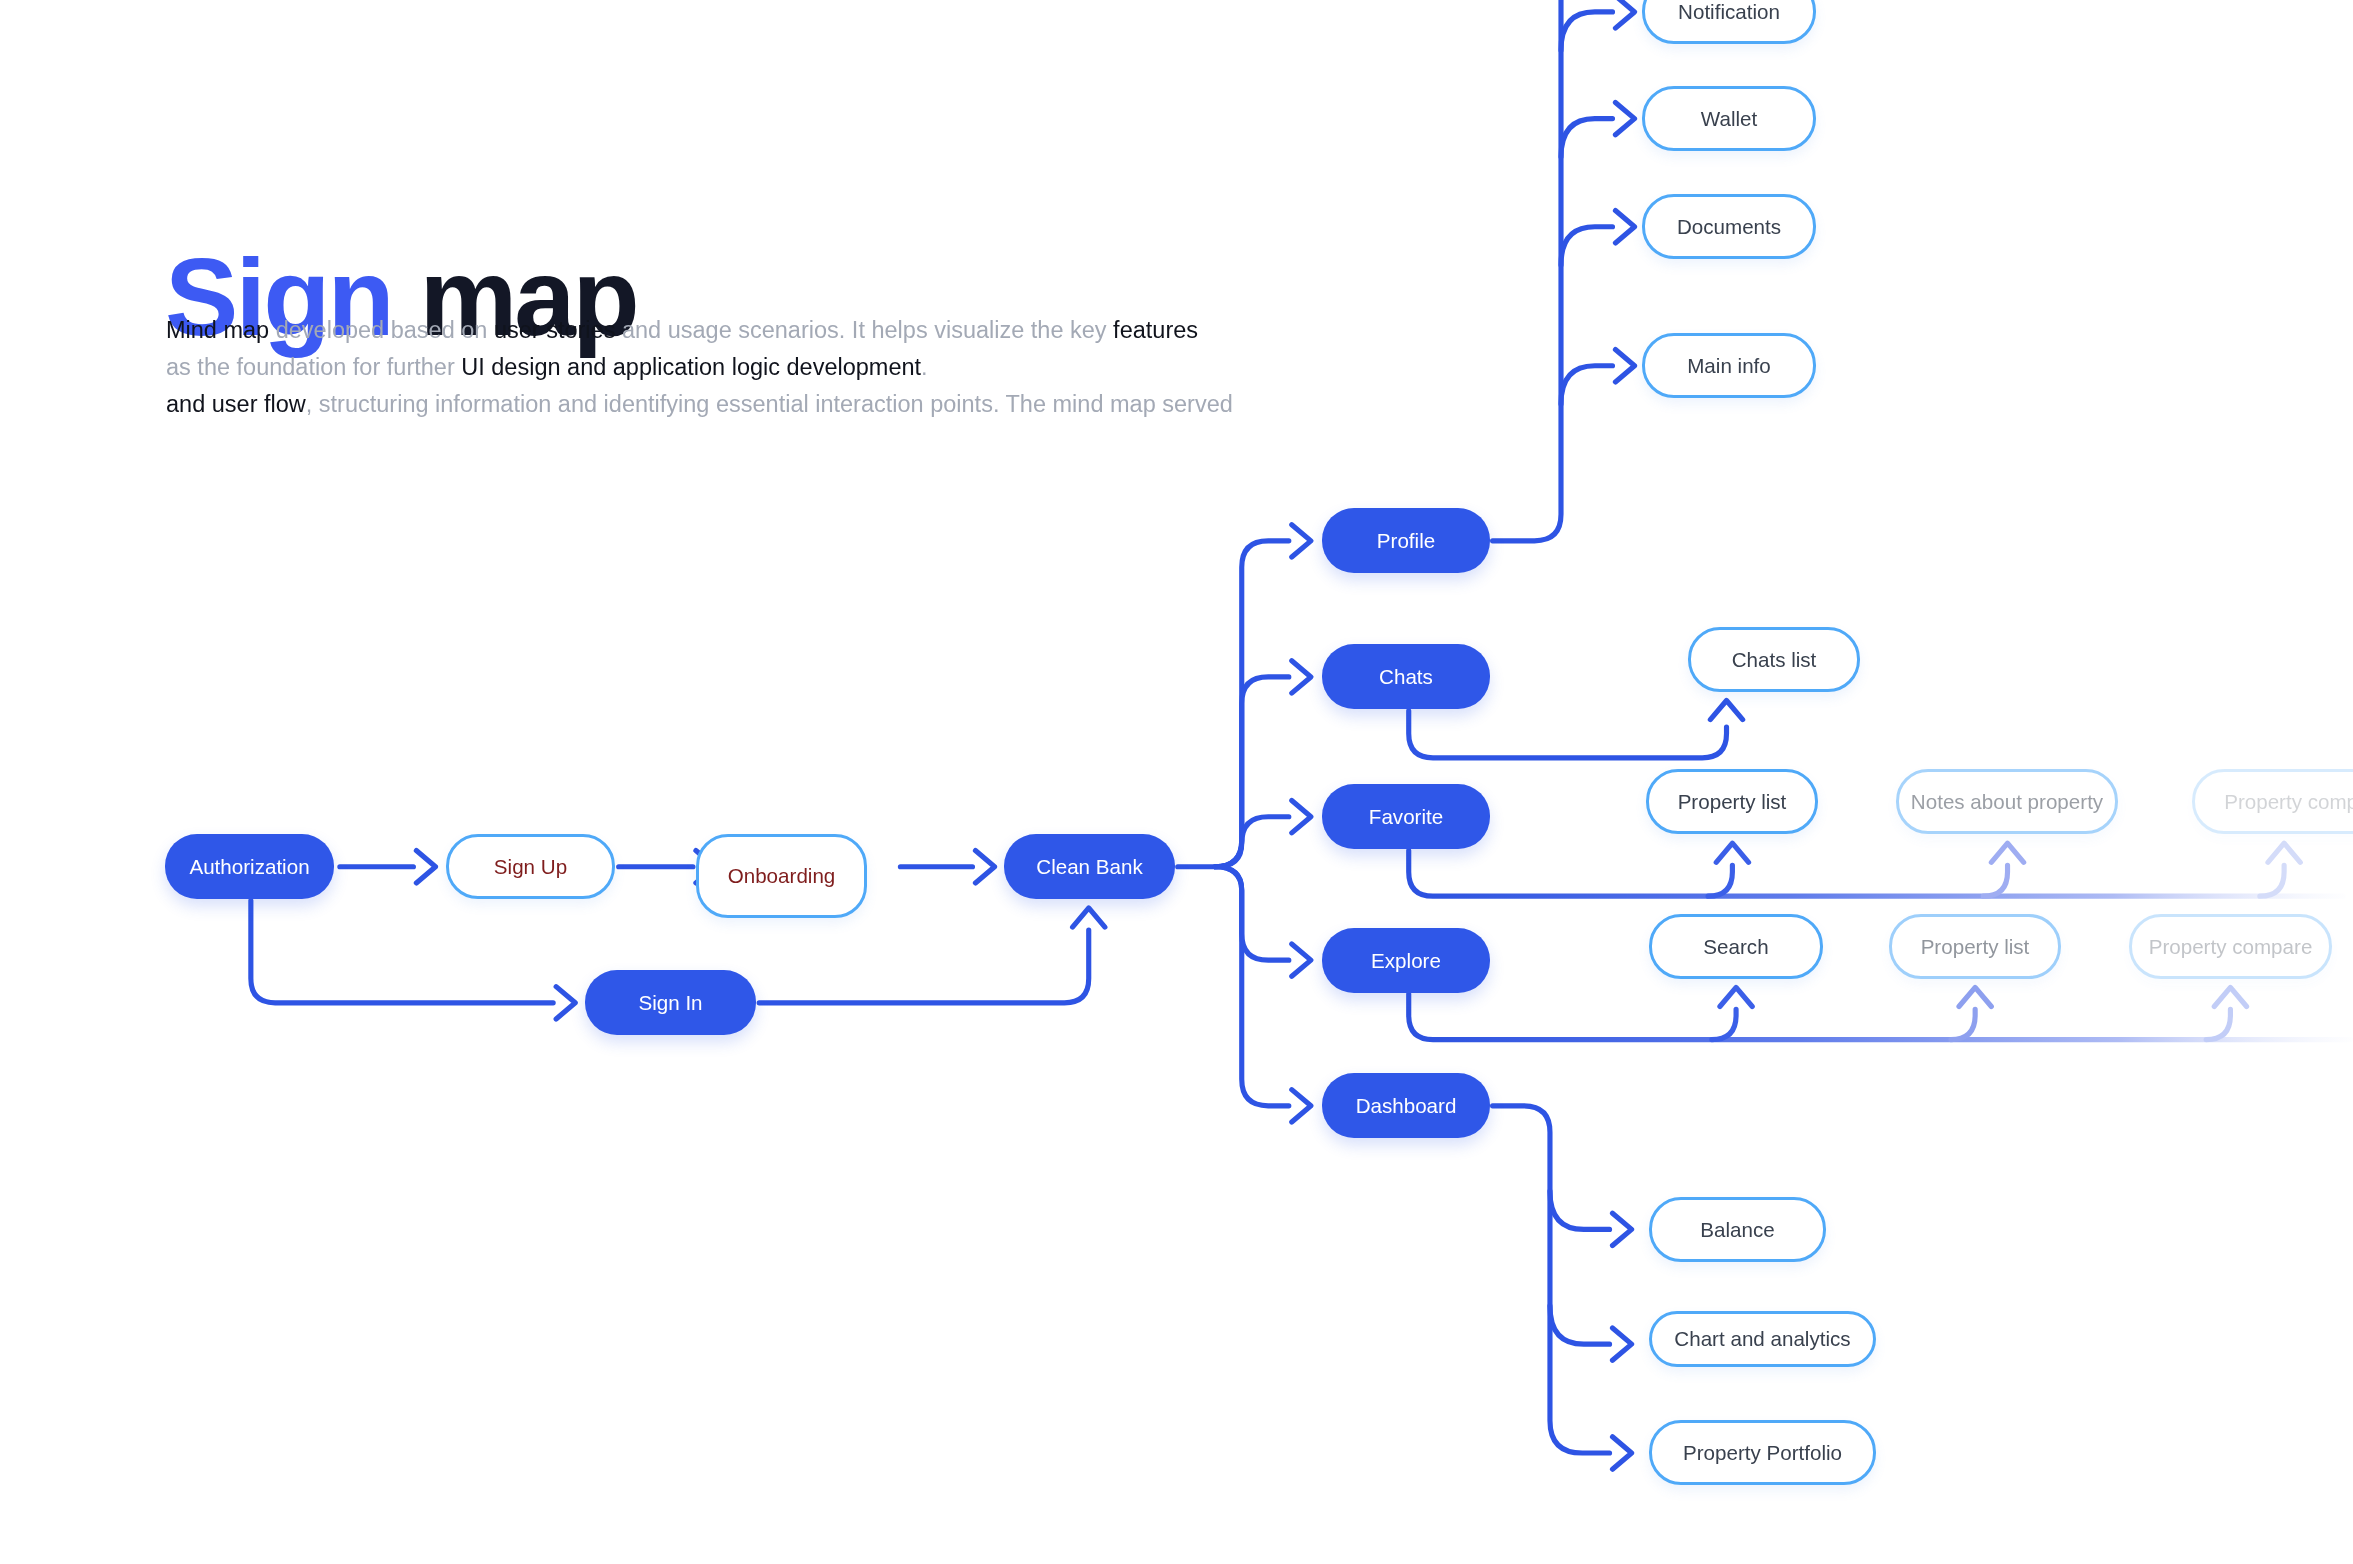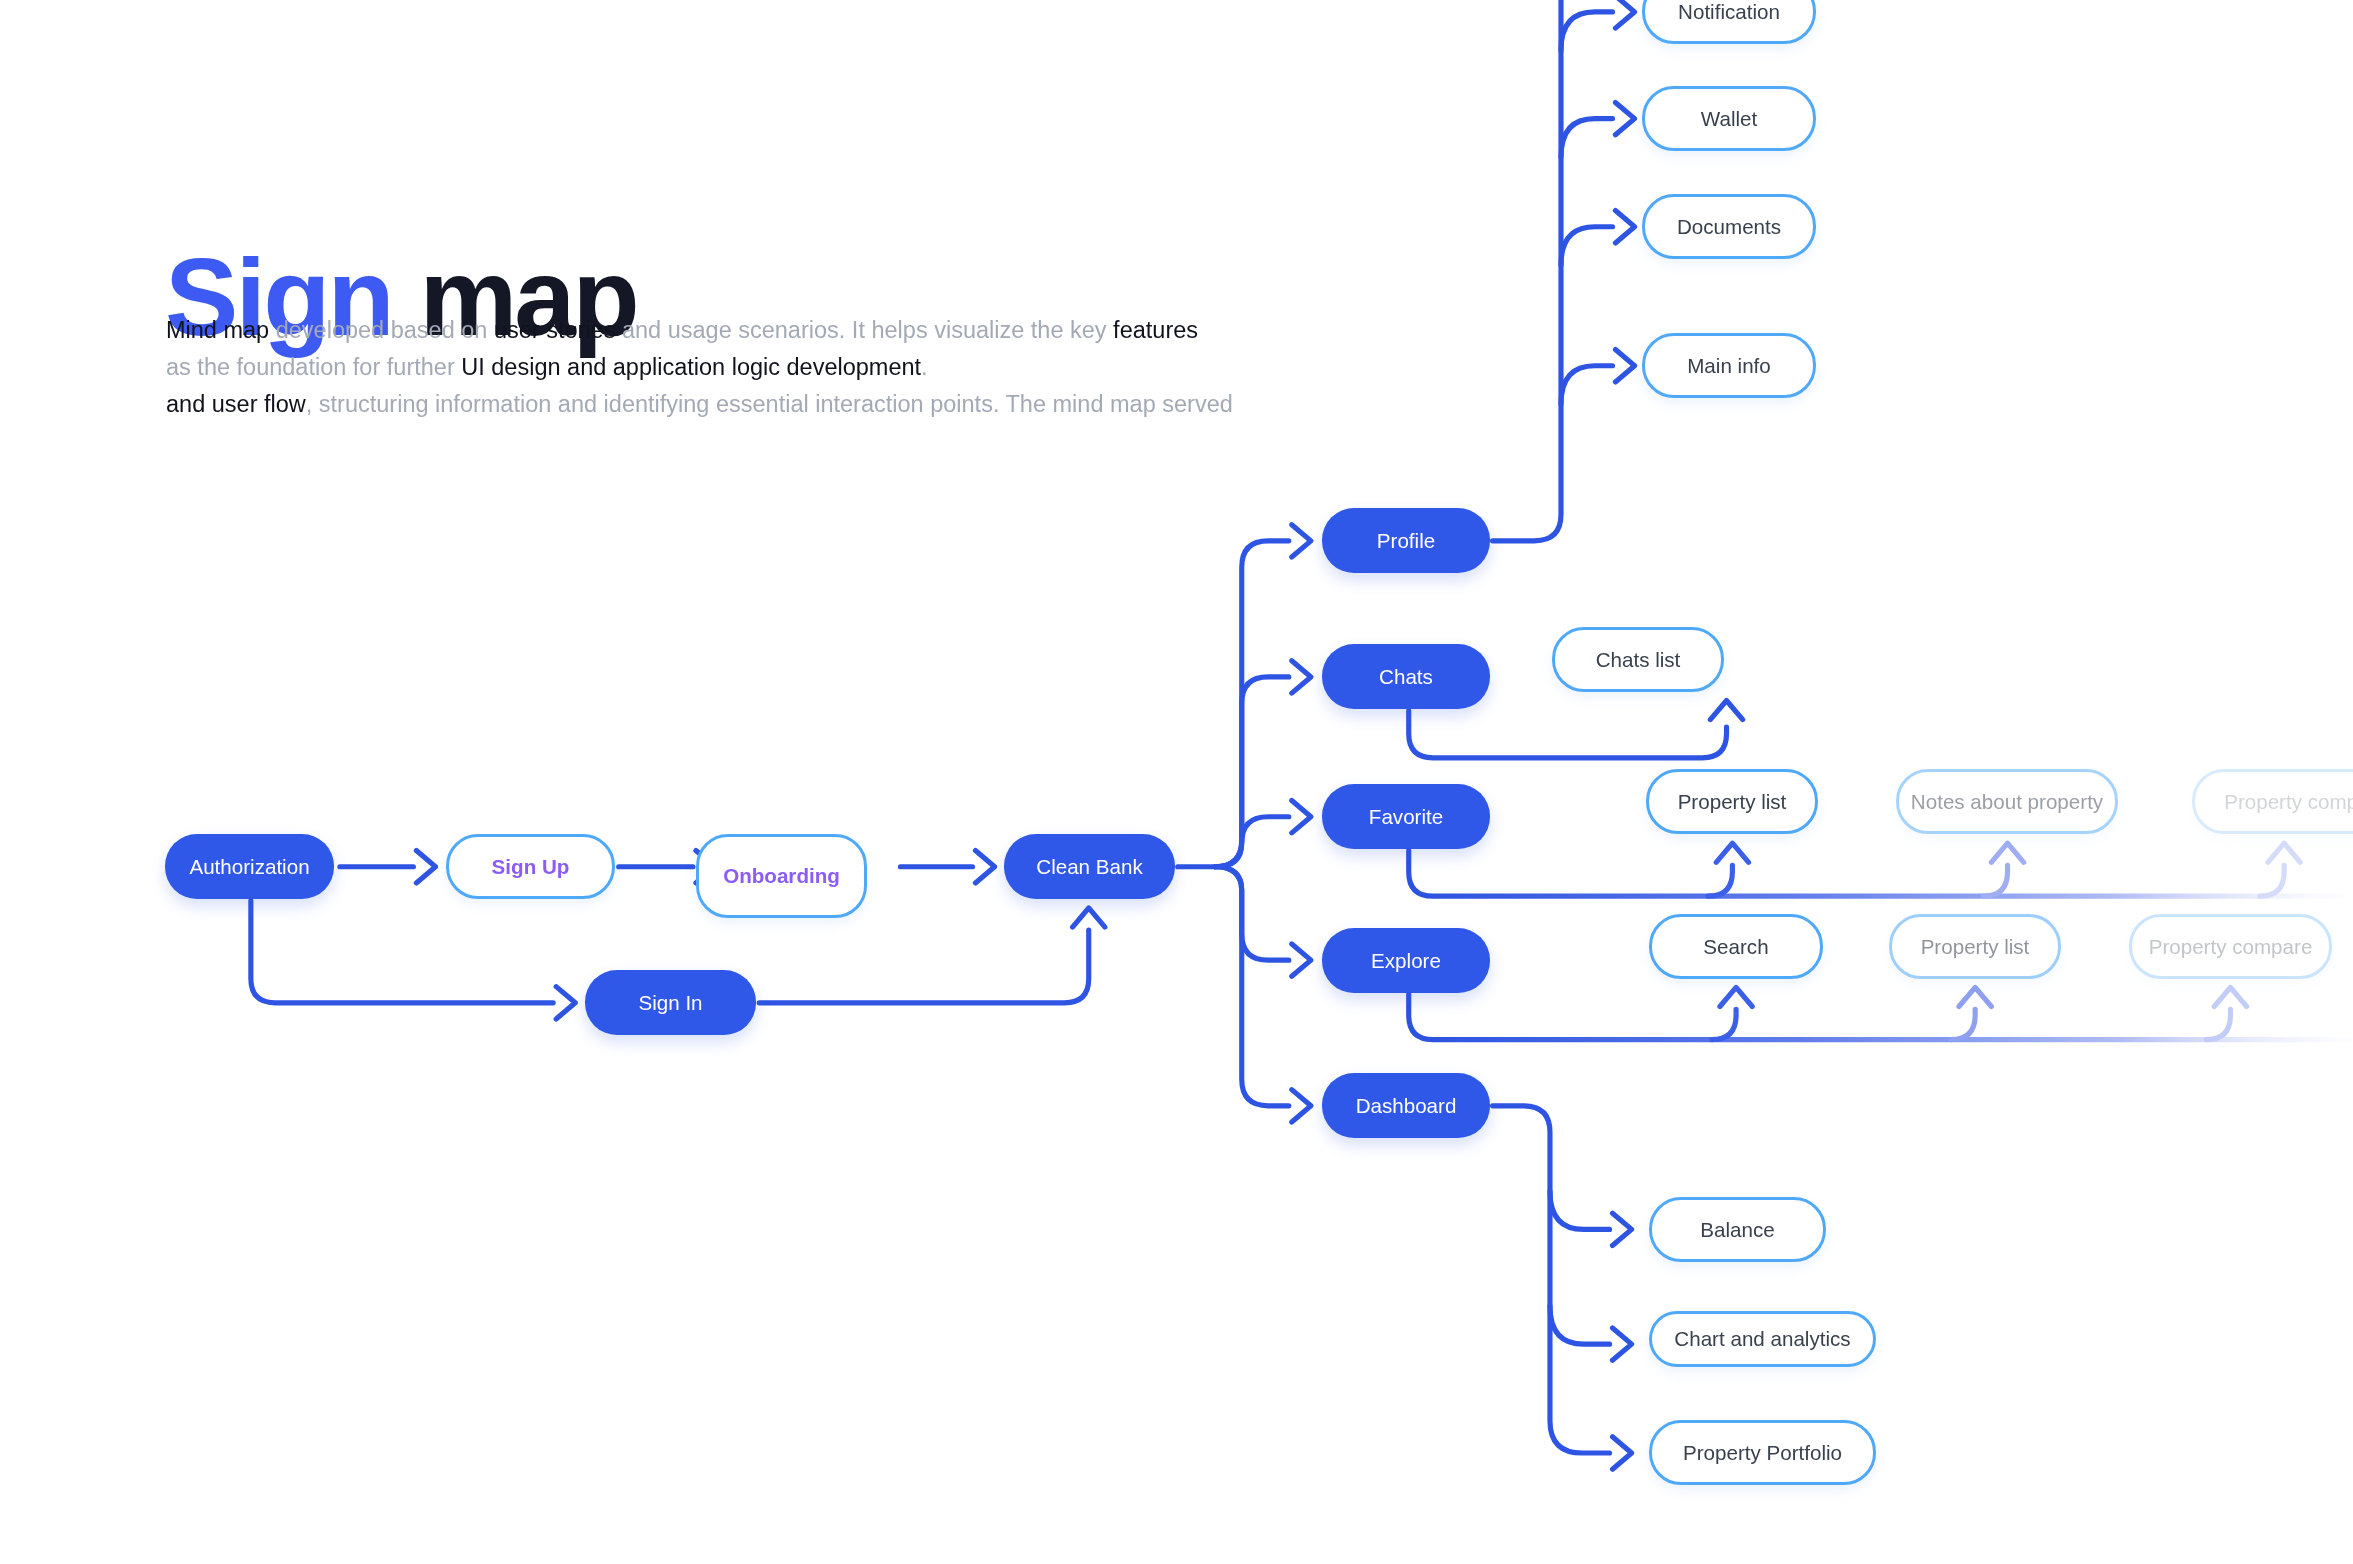--- a/index.html
+++ b/index.html
@@ -27,21 +27,21 @@
     justify-content:center;border-radius:32px;font-size:20.6px;white-space:nowrap;
   }
   .filled{
     background:#2F57E8;color:#ffffff;
     box-shadow:0 7.4px 14.7px rgba(47,87,232,0.18);
   }
   .outline{
     background:#ffffff;border:3.7px solid #4FA9F8;color:#39414E;
     box-shadow:0 5.9px 11.8px rgba(90,150,240,0.10);
   }
-  .outline.dark-text{color:#8b5cf6;font-weight:bold;}
+  .outline.dark-text{color:#7f1d1d;}
   .o50{opacity:.5}.o22{opacity:.22}.o55{opacity:.55}.o30{opacity:.3}
 </style>
 </head>
 <body>
 
 <div class="canvas">
 
   <svg class="wires" viewBox="0 0 3200 2127" fill="none" stroke="#2E54E4" stroke-width="7" stroke-linecap="round" stroke-linejoin="round">
     <defs>
       <linearGradient id="gradFav" gradientUnits="userSpaceOnUse" x1="1935" y1="0" x2="3185" y2="0">
@@ -141,21 +141,21 @@
   <div class="node outline" style="left:1642px;top:86px;width:174px;height:65px;">
       <span>Wallet</span>
     </div>
   <div class="node outline" style="left:1642px;top:194px;width:174px;height:65px;justify-content:center;">
       <span>Documents</span>
     </div>
   <div class="node outline" style="left:1642px;top:333px;width:174px;height:65px;">
       <span>Main info</span>
     </div>
 
-  <div class="node outline" style="left:1552px;top:627px;width:172px;height:65px;">
+  <div class="node outline" style="left:1688px;top:627px;width:172px;height:65px;">
       <span>Chats list</span>
     </div>
 
   <div class="node outline" style="left:1646px;top:769px;width:172px;height:65px;">
       <span>Property list</span>
     </div>
   <div class="node outline o50" style="left:1896px;top:769px;width:222px;height:65px;">
       <span>Notes about property</span>
     </div>
   <div class="node outline o22" style="left:2192px;top:769px;width:228px;height:65px;">

